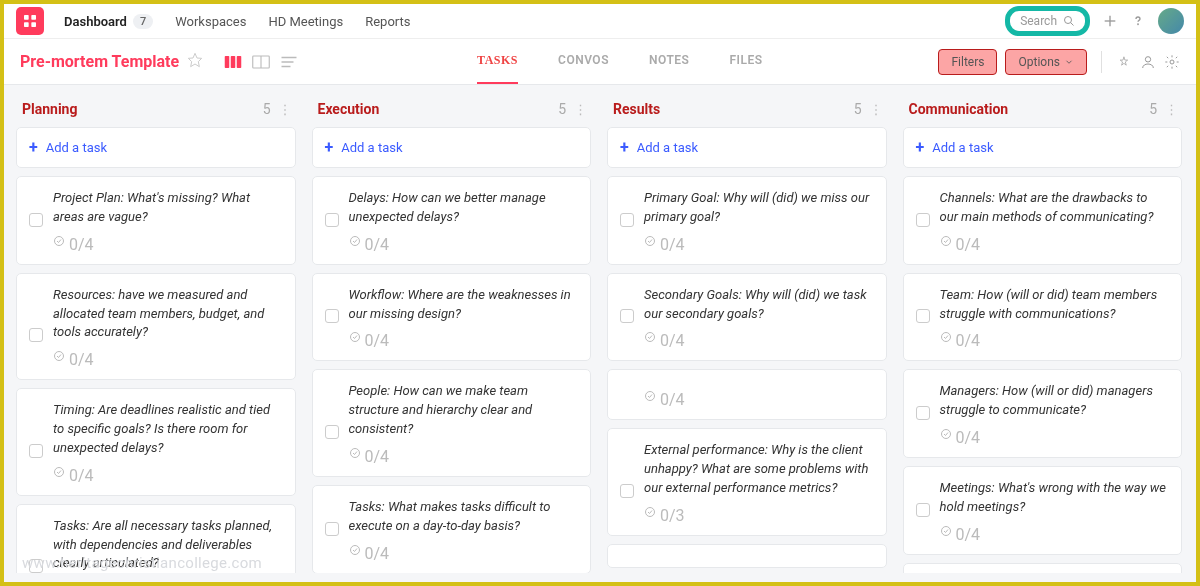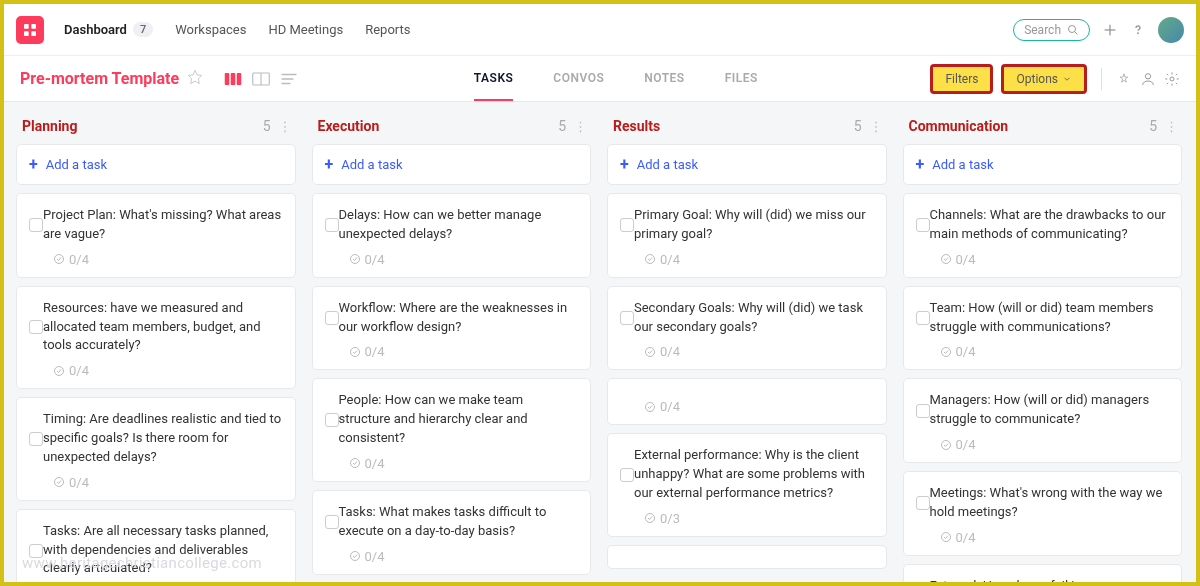--- a/index.html
+++ b/index.html
@@ -7,21 +7,21 @@
   font-family: -apple-system, BlinkMacSystemFont, "Segoe UI", Roboto, sans-serif;
   background: #f5f6f8;
   border: 4px solid #d4c016;
   width: 1200px;
   height: 586px;
   overflow: hidden;
   font-size: 13px;
   color: #333;
 }
 .topbar {
-  height: 52px;
+  height: 35px;
   background: #fff;
   display: flex;
   align-items: center;
   padding: 0 12px;
   border-bottom: 1px solid #eee;
   gap: 8px;
 }
 .logo {
   width: 28px; height: 28px;
   background: #ff3b5c;
@@ -32,40 +32,40 @@
 .logo svg { width: 16px; height: 16px; }
 .nav { display: flex; align-items: center; gap: 22px; margin-left: 12px; }
 .nav-item { color: #555; cursor: pointer; font-size: 13px; display: flex; align-items: center; gap: 6px; }
 .nav-item:first-child { font-weight: 600; color: #222; }
 .badge {
   background: #eef0f3; color: #666; border-radius: 10px;
   padding: 1px 7px; font-size: 11px; font-weight: 500;
 }
 .top-right { margin-left: auto; display: flex; align-items: center; gap: 12px; }
 .search-pill {
-  border: 1px solid #14b8a6; border-radius: 14px;
+  border: 5px solid #14b8a6; border-radius: 14px;
   padding: 3px 10px; display: flex; align-items: center; gap: 6px;
   color: #999; font-size: 12px;
 }
 .icon-btn { color: #999; cursor: pointer; display: flex; }
 .avatar { width: 26px; height: 26px; border-radius: 50%; background: linear-gradient(135deg,#6a8,#48a); }
 .subbar {
   height: 46px; background: #fff; border-bottom: 1px solid #e6e8eb;
   display: flex; align-items: center; padding: 0 16px;
 }
 .proj-title { color: #ff3b5c; font-size: 16px; font-weight: 700; margin-right: 8px;}
 .star { color: #ccc; cursor: pointer; }
 .view-switch { display: flex; gap: 4px; margin-left: 18px; }
 .view-btn { width: 24px; height: 20px; border-radius: 3px; display:flex;align-items:center;justify-content:center; color:#bbb; cursor:pointer;}
 .view-btn.active { color: #ff3b5c; }
 .tabs { display: flex; gap: 40px; margin: 0 auto; }
 .tab { color: #aaa; font-size: 12px; font-weight: 600; letter-spacing: 0.5px; cursor:pointer; padding: 14px 0; border-bottom: 2px solid transparent;}
-.tab.active { color: #0f172a; border-bottom-color: #ff3b5c; }
+.tab.active { color: #ef4444; border-bottom-color: #ff3b5c; font-family: Liberation Serif, serif; }
 .sub-right { display: flex; align-items: center; gap: 8px; }
-.pill-btn { border: 3px solid #b91c1c; background:#fde047; border-radius: 4px; padding: 5px 12px; font-size: 12px; color:#555; cursor:pointer; display:flex; align-items:center; gap:4px;}
+.pill-btn { border: 1px solid #b91c1c; background:#fca5a5; border-radius: 4px; padding: 5px 12px; font-size: 12px; color:#555; cursor:pointer; display:flex; align-items:center; gap:4px;}
 .sep { width:1px; height:22px; background:#e0e0e0; margin: 0 6px;}
 .board {
   display: flex; gap: 14px; padding: 12px 12px 0 12px;
   height: calc(100% - 90px); overflow: hidden;
 }
 .column { flex: 1; min-width: 0; display:flex; flex-direction:column; }
 .col-header { display:flex; align-items:center; padding: 4px 6px 10px 6px; }
 .col-title { font-weight: 700; color: #b91c1c; font-size: 14px; }
 .col-count { margin-left:auto; color:#aaa; font-size:14px; margin-right:8px;}
 .col-menu { color:#bbb; cursor:pointer; }
@@ -73,26 +73,26 @@
 .add-task {
   background:#fff; border:1px solid #e6e8eb; border-radius:5px;
   padding: 10px 12px; display:flex; align-items:center; gap:8px;
   color:#3b5bff; font-size:13px; cursor:pointer; margin-bottom:8px;
 }
 .add-task .plus { font-weight:700; font-size:16px; }
 .card {
   background:#fff; border:1px solid #e6e8eb; border-radius:5px;
   padding: 12px 12px 10px 12px; margin-bottom:8px;
 }
-.card-row { display:flex; align-items:center;}
+.card-row { display:flex; gap:10px; align-items:flex-end;font-style:italic;}
 .checkbox {
   width:14px; height:14px; border:1.5px solid #ccc; border-radius:3px; flex-shrink:0; margin-top:1px; cursor:pointer;
 }
 .card-text { color:#333; font-size:13px; line-height:1.45; }
-.card-meta { display:flex; align-items:center; gap:4px; margin-top:8px; margin-left:24px; color:#bbb; font-size:13px;}
+.card-meta { display:flex; gap:4px; margin-top:8px; margin-left:24px; color:#bbb; font-size:16px;}
 .card-meta svg { width:12px; height:12px; }
 .watermark { position:absolute; bottom:14px; left:22px; color:#d8dade; font-size:15px; letter-spacing:0.3px;}
 </style>
 </head>
 <body>
 
 <div class="topbar">
   <div class="logo">
     <svg viewBox="0 0 24 24" fill="currentColor">
         <rect x="3" y="3" width="7" height="7" rx="1"></rect>
@@ -291,21 +291,21 @@
               <circle cx="12" cy="12" r="9"></circle>
               <polyline points="8 12 11 15 16 9"></polyline>
             </svg>
             <span>0/4</span>
           </div>
         </div>
 
         <div class="card">
           <div class="card-row">
             <div class="checkbox"></div>
-            <div class="card-text">Workflow: Where are the weaknesses in our workflow design?</div>
+            <div class="card-text">Workflow: Where are the weaknesses in our missing design?</div>
           </div>
           <div class="card-meta">
             <svg viewBox="0 0 24 24" fill="none" stroke="currentColor" stroke-width="2">
               <circle cx="12" cy="12" r="9"></circle>
               <polyline points="8 12 11 15 16 9"></polyline>
             </svg>
             <span>0/4</span>
           </div>
         </div>
 

